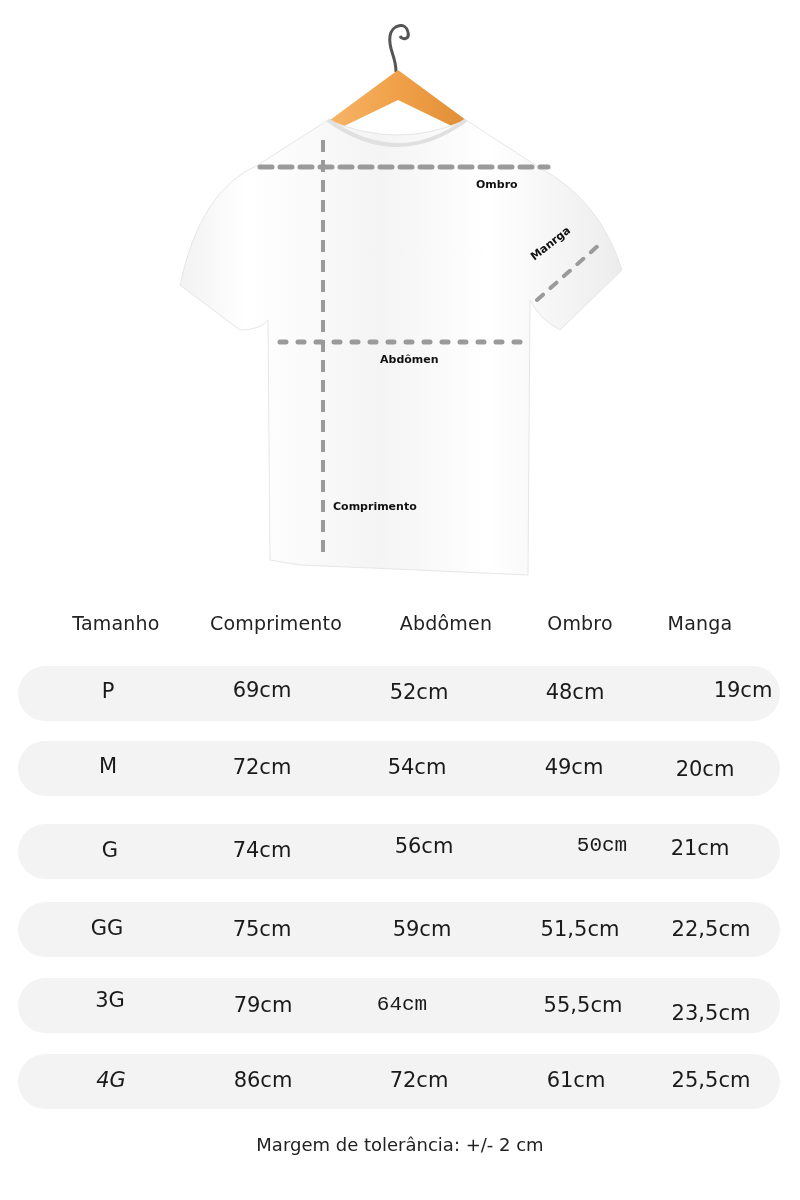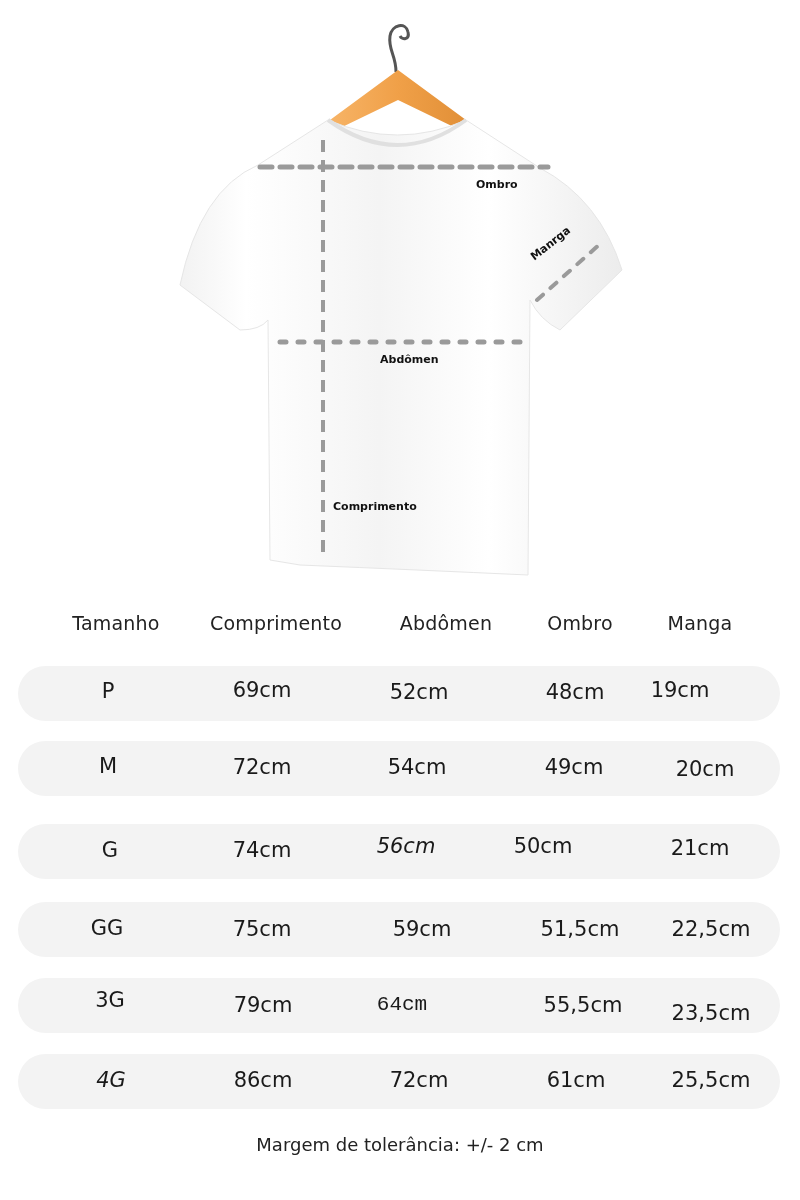--- a/index.html
+++ b/index.html
@@ -58,36 +58,36 @@
   <span class="hcell" style="left:446px;">Abdômen</span>
   <span class="hcell" style="left:580px;">Ombro</span>
   <span class="hcell" style="left:700px;">Manga</span>
 </div>
 
 <div class="row" style="top:666px;">
   <span class="cell" style="left:90px; top:13px;">P</span>
   <span class="cell" style="left:244px; top:12px;">69cm</span>
   <span class="cell" style="left:401px; top:14px;">52cm</span>
   <span class="cell" style="left:557px; top:14px;">48cm</span>
-  <span class="cell" style="left:662px; top:12px;">19cm</span>
+  <span class="cell" style="left:725px; top:12px;">19cm</span>
 </div>
 
 <div class="row" style="top:741px;">
   <span class="cell" style="left:90px; top:13px;">M</span>
   <span class="cell" style="left:244px; top:14px;">72cm</span>
   <span class="cell" style="left:399px; top:14px;">54cm</span>
   <span class="cell" style="left:556px; top:14px;">49cm</span>
   <span class="cell" style="left:687px; top:16px;text-align:center;">20cm</span>
 </div>
 
 <div class="row" style="top:824px;">
   <span class="cell" style="left:92px; top:14px;">G</span>
   <span class="cell" style="left:244px; top:14px;">74cm</span>
-  <span class="cell" style="left:388px; top:10px;font-style:italic;">56cm</span>
-  <span class="cell" style="left:525px; top:10px;">50cm</span>
+  <span class="cell" style="left:406px; top:10px;">56cm</span>
+  <span class="cell" style="left:584px; top:10px;font-family:Liberation Mono, monospace;">50cm</span>
   <span class="cell" style="left:682px; top:12px;">21cm</span>
 </div>
 
 <div class="row" style="top:902px;">
   <span class="cell" style="left:89px; top:14px;">GG</span>
   <span class="cell" style="left:244px; top:15px;">75cm</span>
   <span class="cell" style="left:404px; top:15px;">59cm</span>
   <span class="cell" style="left:562px; top:15px;">51,5cm</span>
   <span class="cell" style="left:693px; top:15px;">22,5cm</span>
 </div>

